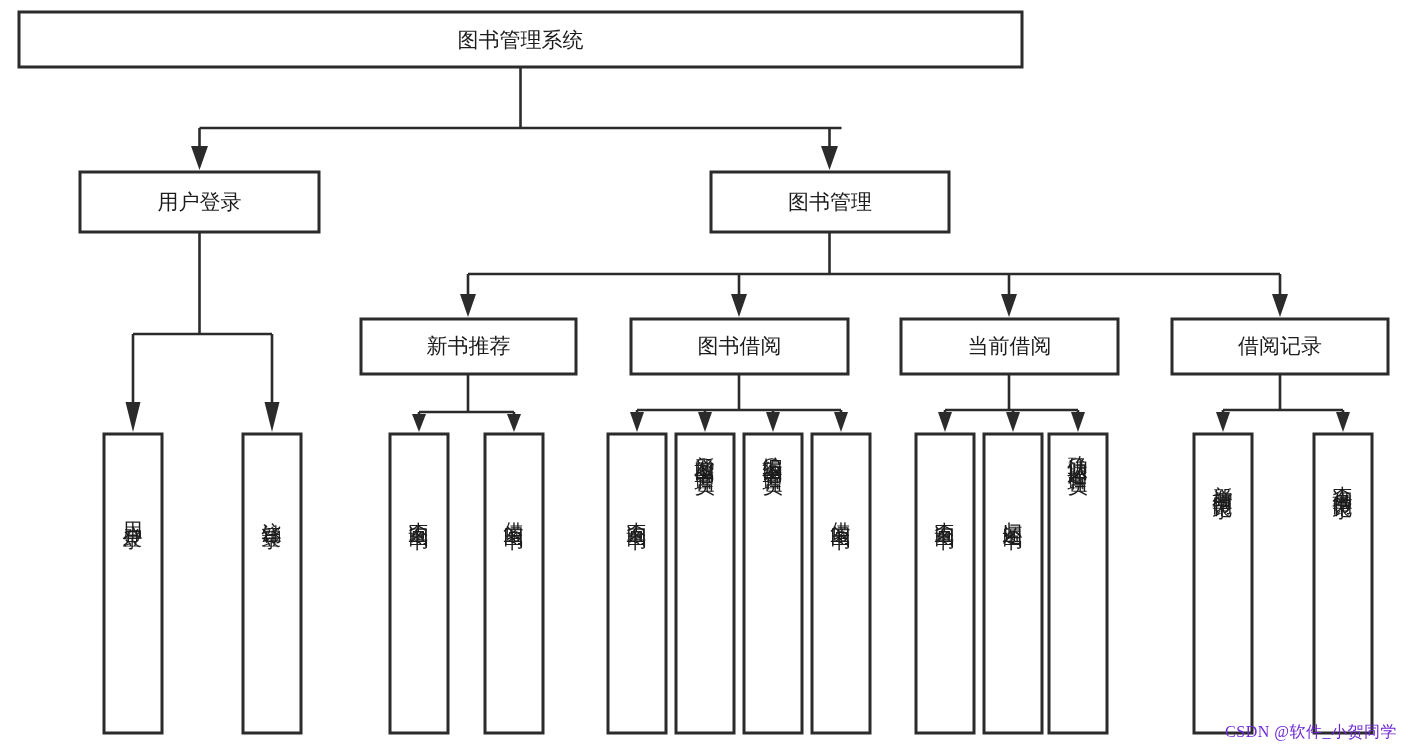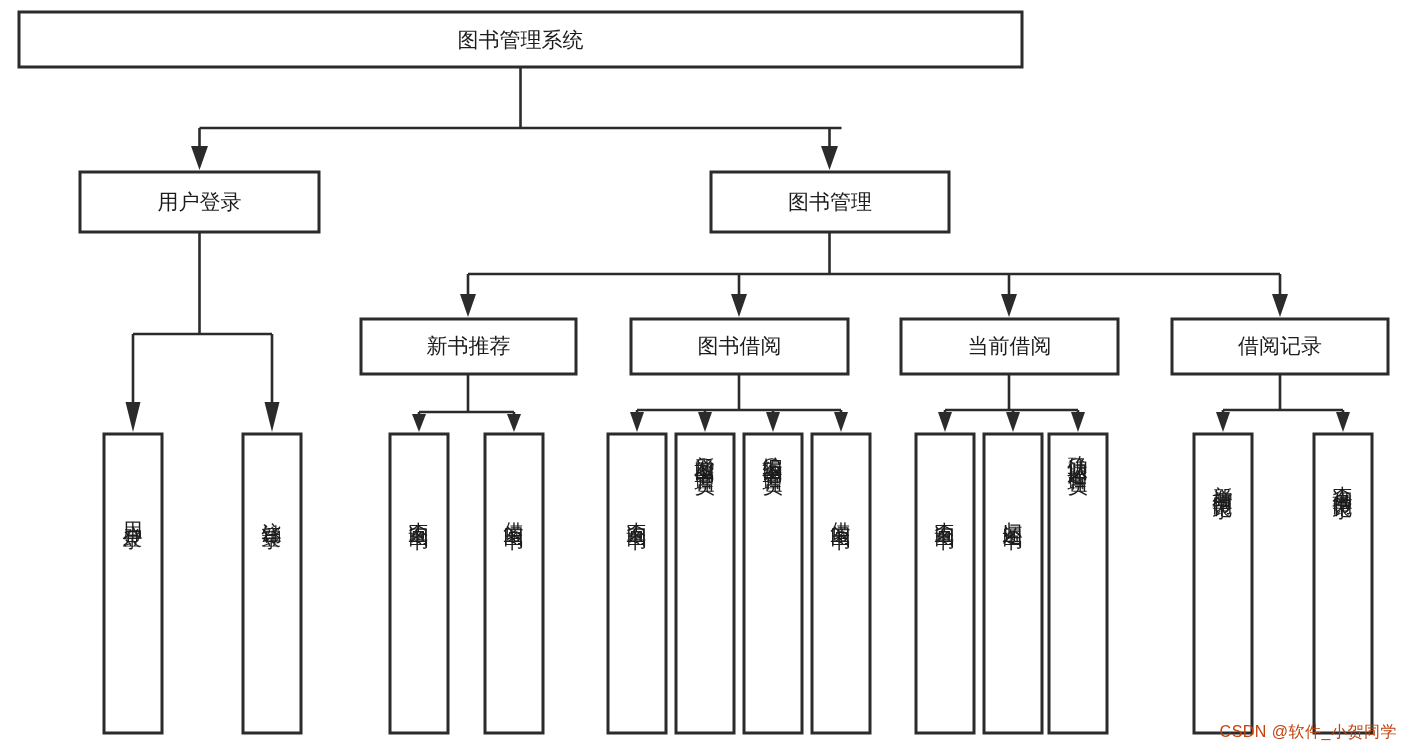--- a/index.html
+++ b/index.html
@@ -71,23 +71,23 @@
     font-size: 20px;
     line-height: 1;
     letter-spacing: 3px;
     color: #1c1c1c;
     white-space: pre;
   }
   .watermark {
     position: absolute;
     right: 8px;
     bottom: 4px;
-    font-family: Liberation Sans, sans-serif;
+    font-family: Liberation Serif, serif;
     font-size: 16px;
-    color: #c2410c;
+    color: #6d28d9;
     letter-spacing: 0.5px;
     white-space: pre;
     user-select: none;
   }
 </style>
 </head>
 <body>
 
 <div id="diagram-root">
 

